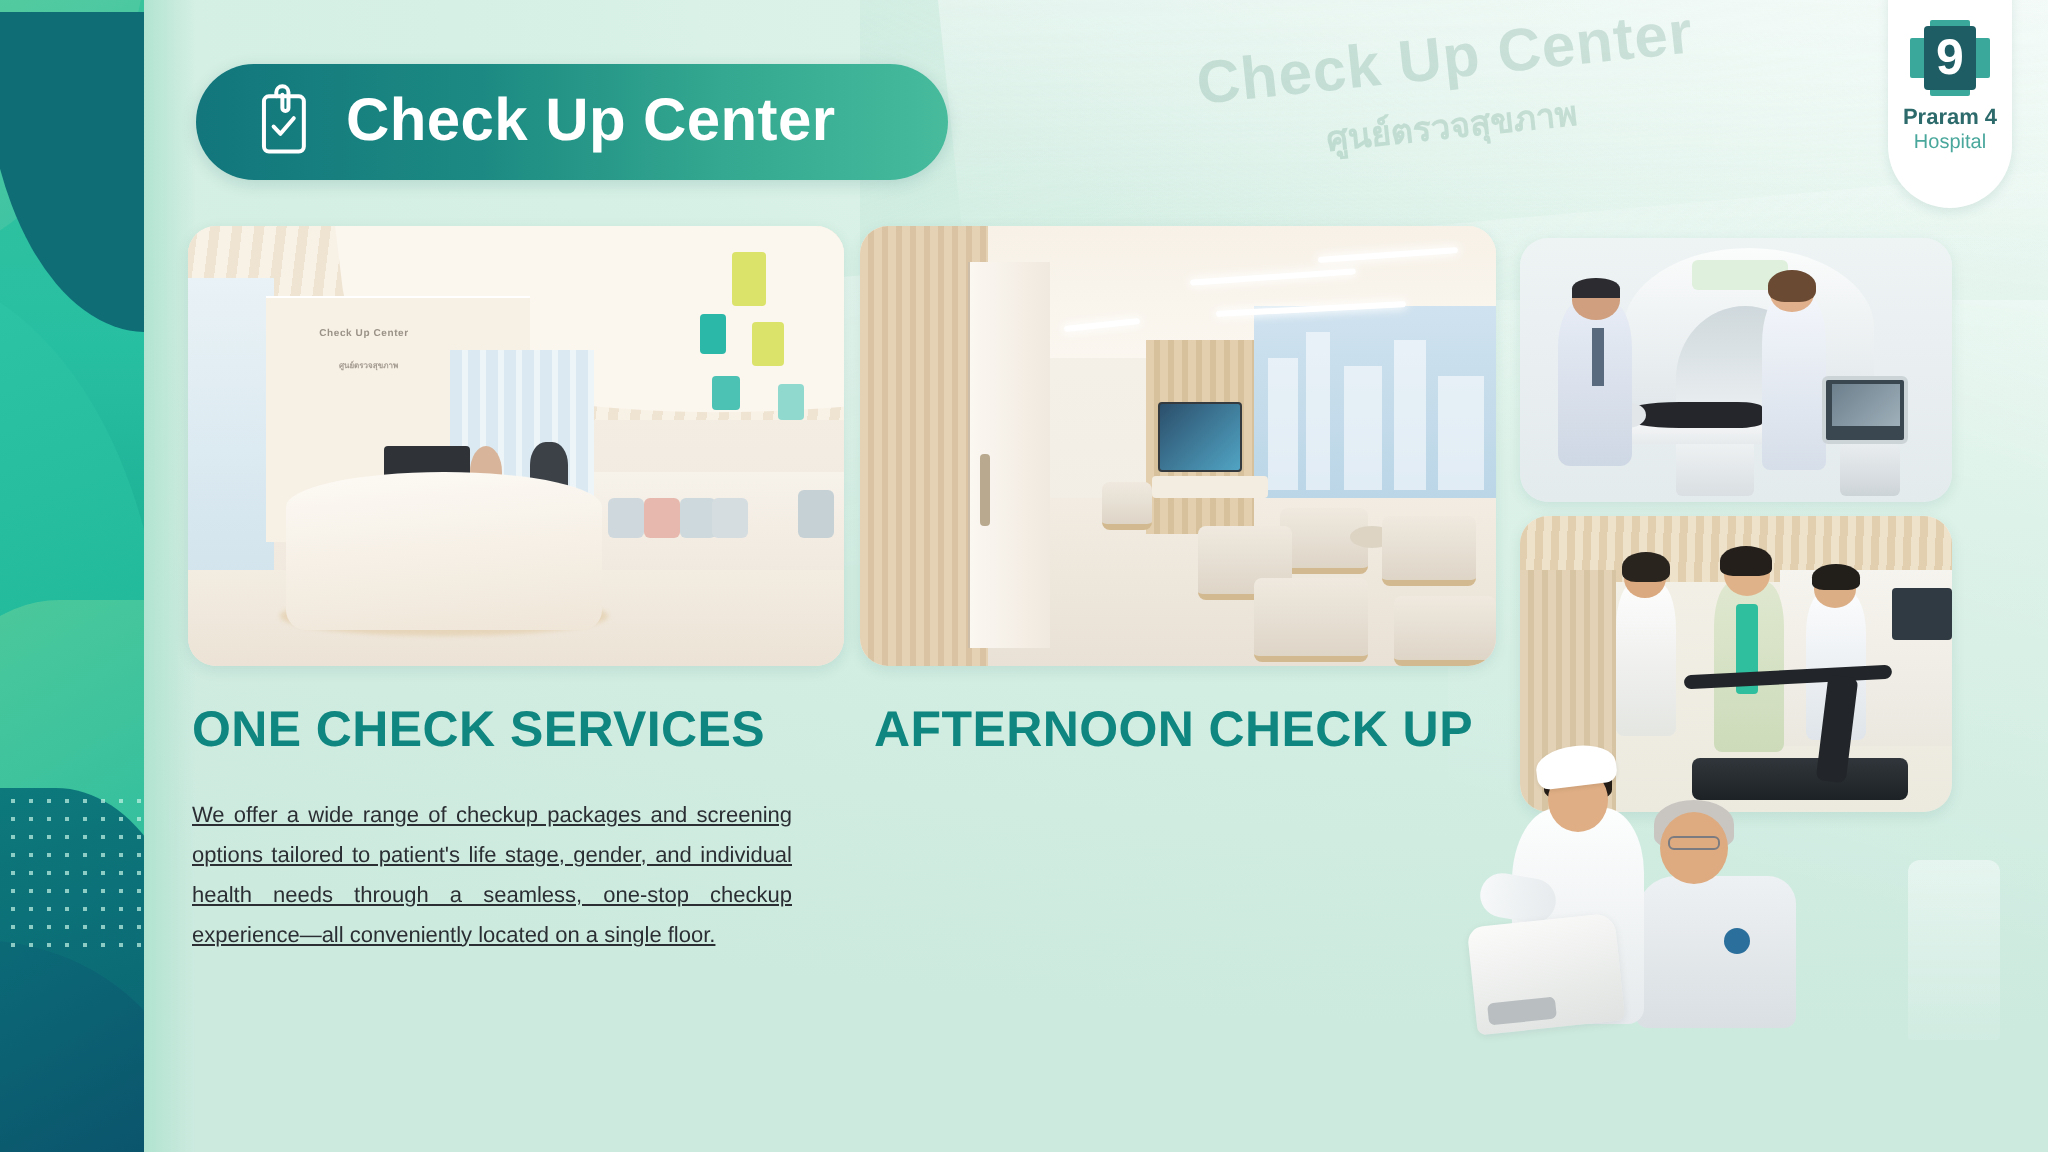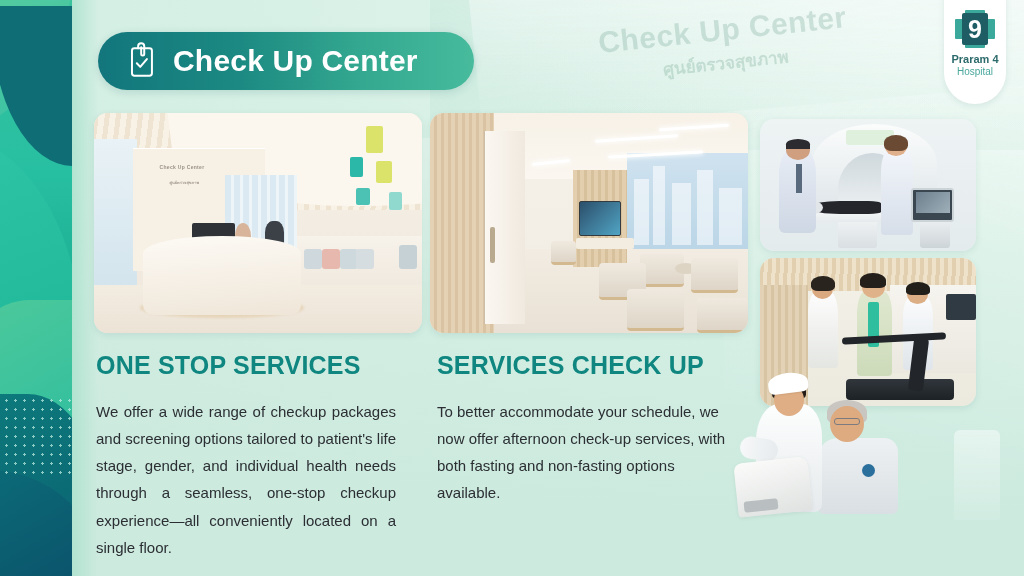--- a/index.html
+++ b/index.html
@@ -362,22 +362,22 @@
   
   .col { position:absolute; }
   #col-one-stop   { left:96px;  top:352px; width:300px; }
   #col-afternoon  { left:437px; top:352px; width:300px; }
   .col h2 {
     font-size:25px; font-weight:700; color:#0f867f;
     letter-spacing:.2px; line-height:1.1; margin-bottom:18px;
     white-space:nowrap;
   }
   .col p {
-    font-size:15px; line-height:1.82; color:#2b2f33;
-    text-align:justify; text-justify:inter-word;
+    font-size:11px; line-height:1.82; color:#2b2f33;
+    text-align:justify; text-justify:inter-word;text-decoration:underline;
   }
   #col-afternoon p { text-align:left; }
 </style>
 </head>
 <body>
 
 <div id="slide">
 
   <div class="ghost-wash"></div>
   <div class="bg-panel-a"></div>
@@ -530,22 +530,21 @@
     <div class="co co-nurse-body"></div>
     <div class="co co-nurse-hair"></div>
     <div class="co co-nurse-head"></div>
     <div class="co co-nurse-cap"></div>
     <div class="co co-arm"></div>
     <div class="co co-machine"></div>
     <div class="co co-machine-slot"></div>
   </div>
 
   <div class="col" id="col-one-stop">
-    <h2>ONE STOP SERVICES</h2>
+    <h2>ONE CHECK SERVICES</h2>
     <p>We offer a wide range of checkup packages and screening options tailored to patient's life stage, gender, and individual health needs through a seamless, one-stop checkup experience—all conveniently located on a single floor.</p>
   </div>
 
   <div class="col" id="col-afternoon">
-    <h2>SERVICES CHECK UP</h2>
-    <p>To  better accommodate your schedule, we now offer afternoon check-up services, with both fasting and non-fasting options available.</p>
+    <h2>AFTERNOON CHECK UP</h2>
   </div>
 
 </div>
 
 </body></html>

